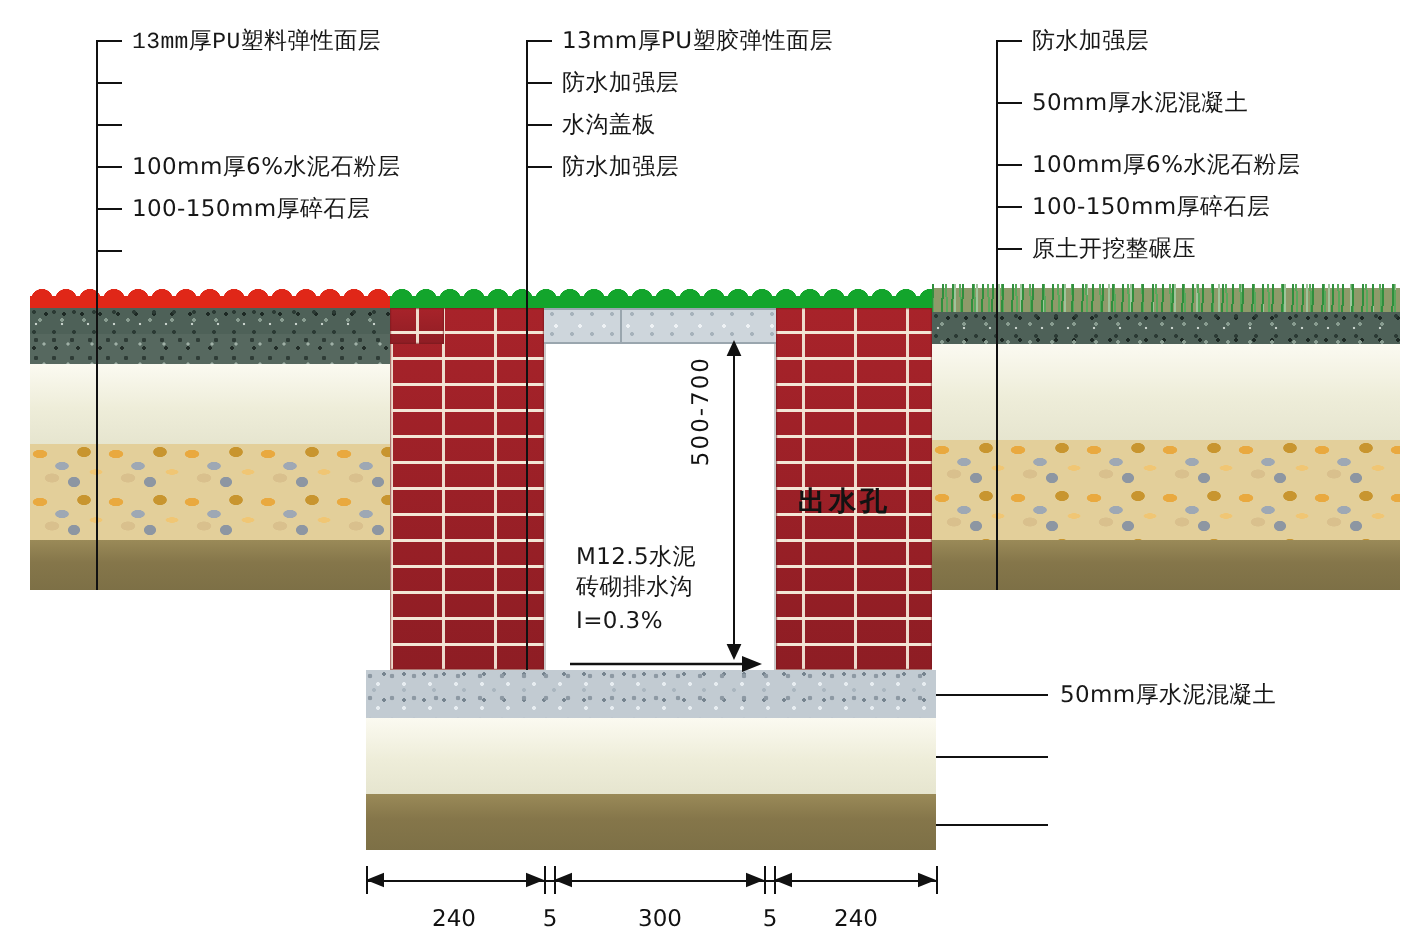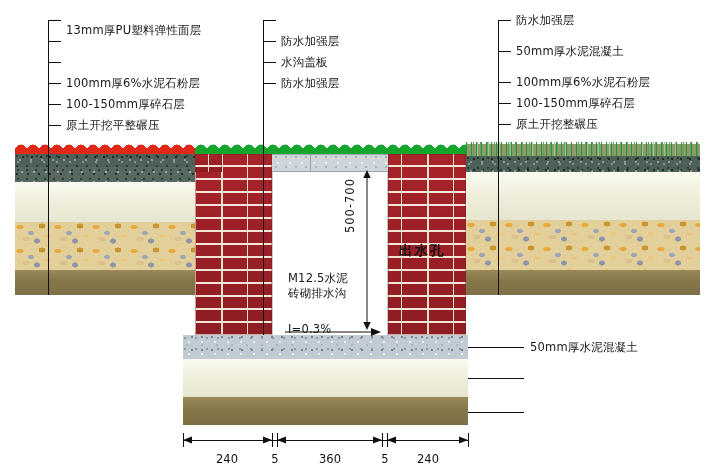--- a/index.html
+++ b/index.html
@@ -182,31 +182,31 @@
   <div class="subgrade" style="position:absolute;left:183px;top:397px;width:285px;height:28px;"></div>
 
   <div class="vline" style="left:48px;top:20px;height:275px;"></div>
   <div class="hline" style="left:48px;top:20px;width:13px;"></div>
   <div class="hline" style="left:48px;top:41px;width:13px;"></div>
   <div class="hline" style="left:48px;top:62px;width:13px;"></div>
   <div class="hline" style="left:48px;top:83px;width:13px;"></div>
   <div class="hline" style="left:48px;top:104px;width:13px;"></div>
   <div class="hline" style="left:48px;top:125px;width:13px;"></div>
 
-  <div class="lbl lbl-cn" style="left:66px;top:23px;">13mm厚PU塑料弹性面层</div>
+  <div class="lbl lbl-cn" style="left:66px;top:13px;font-family:Liberation Mono, monospace;">13mm厚PU塑料弹性面层</div>
   <div class="lbl lbl-cn" style="left:66px;top:76px;">100mm厚6%水泥石粉层</div>
   <div class="lbl lbl-cn" style="left:66px;top:97px;">100-150mm厚碎石层</div>
-  <div class="lbl lbl-cn" style="left:66px;top:118px;">原土开挖平整碾压</div>
 
   <div class="vline" style="left:263px;top:20px;height:315px;"></div>
   <div class="hline" style="left:263px;top:20px;width:13px;"></div>
   <div class="hline" style="left:263px;top:41px;width:13px;"></div>
   <div class="hline" style="left:263px;top:62px;width:13px;"></div>
   <div class="hline" style="left:263px;top:83px;width:13px;"></div>
 
+  <div class="lbl lbl-cn" style="left:281px;top:13px;">13mm厚PU塑胶弹性面层</div>
   <div class="lbl lbl-cn" style="left:281px;top:34px;">防水加强层</div>
   <div class="lbl lbl-cn" style="left:281px;top:55px;">水沟盖板</div>
   <div class="lbl lbl-cn" style="left:281px;top:76px;">防水加强层</div>
 
   <div class="vline" style="left:498px;top:20px;height:275px;"></div>
   <div class="hline" style="left:498px;top:20px;width:13px;"></div>
   <div class="hline" style="left:498px;top:51px;width:13px;"></div>
   <div class="hline" style="left:498px;top:82px;width:13px;"></div>
   <div class="hline" style="left:498px;top:103px;width:13px;"></div>
   <div class="hline" style="left:498px;top:124px;width:13px;"></div>
@@ -226,21 +226,21 @@
 
   <svg class="abs" style="left:360px;top:170px;" width="14" height="160" viewBox="0 0 14 160">
     <line x1="7" y1="4" x2="7" y2="156" stroke="#111" stroke-width="1"></line>
     <polygon points="7,0 3.3,8 10.7,8" fill="#111"></polygon>
     <polygon points="7,160 3.3,152 10.7,152" fill="#111"></polygon>
   </svg>
   <div class="vdim-txt" style="left:343px;top:178px;">500-700</div>
 
   <div class="lbl lbl-cn" style="left:288px;top:271px;">M12.5水泥</div>
   <div class="lbl lbl-cn" style="left:288px;top:286px;">砖砌排水沟</div>
-  <div class="lbl" style="left:288px;top:303px;margin-top:19px;">I=0.3%</div>
+  <div class="lbl" style="left:288px;top:303px;">I=0.3%</div>
 
   <div class="lbl lbl-cn" style="left:399px;top:242px;font-size:13.5px;color:#121212;font-weight:bold;letter-spacing:2px;">出水孔</div>
 
   <svg class="abs" style="left:285px;top:326px;" width="96" height="12" viewBox="0 0 96 12">
     <line x1="0" y1="6" x2="88" y2="6" stroke="#111" stroke-width="1.2"></line>
     <polygon points="96,6 86,2 86,10" fill="#111"></polygon>
   </svg>
 
   <div class="dim-line" style="left:183px;top:440px;width:285px;"></div>
 
@@ -258,17 +258,17 @@
 
     <polygon points="94,6 103,2.4 103,9.6" fill="#111"></polygon>
     <polygon points="199,6 190,2.4 190,9.6" fill="#111"></polygon>
 
     <polygon points="204,6 213,2.4 213,9.6" fill="#111"></polygon>
     <polygon points="285,6 276,2.4 276,9.6" fill="#111"></polygon>
   </svg>
 
   <div class="dim-txt" style="left:197px;top:452px;width:60px;">240</div>
   <div class="dim-txt" style="left:258px;top:452px;width:34px;">5</div>
-  <div class="dim-txt" style="left:300px;top:452px;width:60px;">360</div>
+  <div class="dim-txt" style="left:300px;top:452px;width:60px;">300</div>
   <div class="dim-txt" style="left:368px;top:452px;width:34px;">5</div>
   <div class="dim-txt" style="left:398px;top:452px;width:60px;">240</div>
 
 </div>
 
 </body></html>

